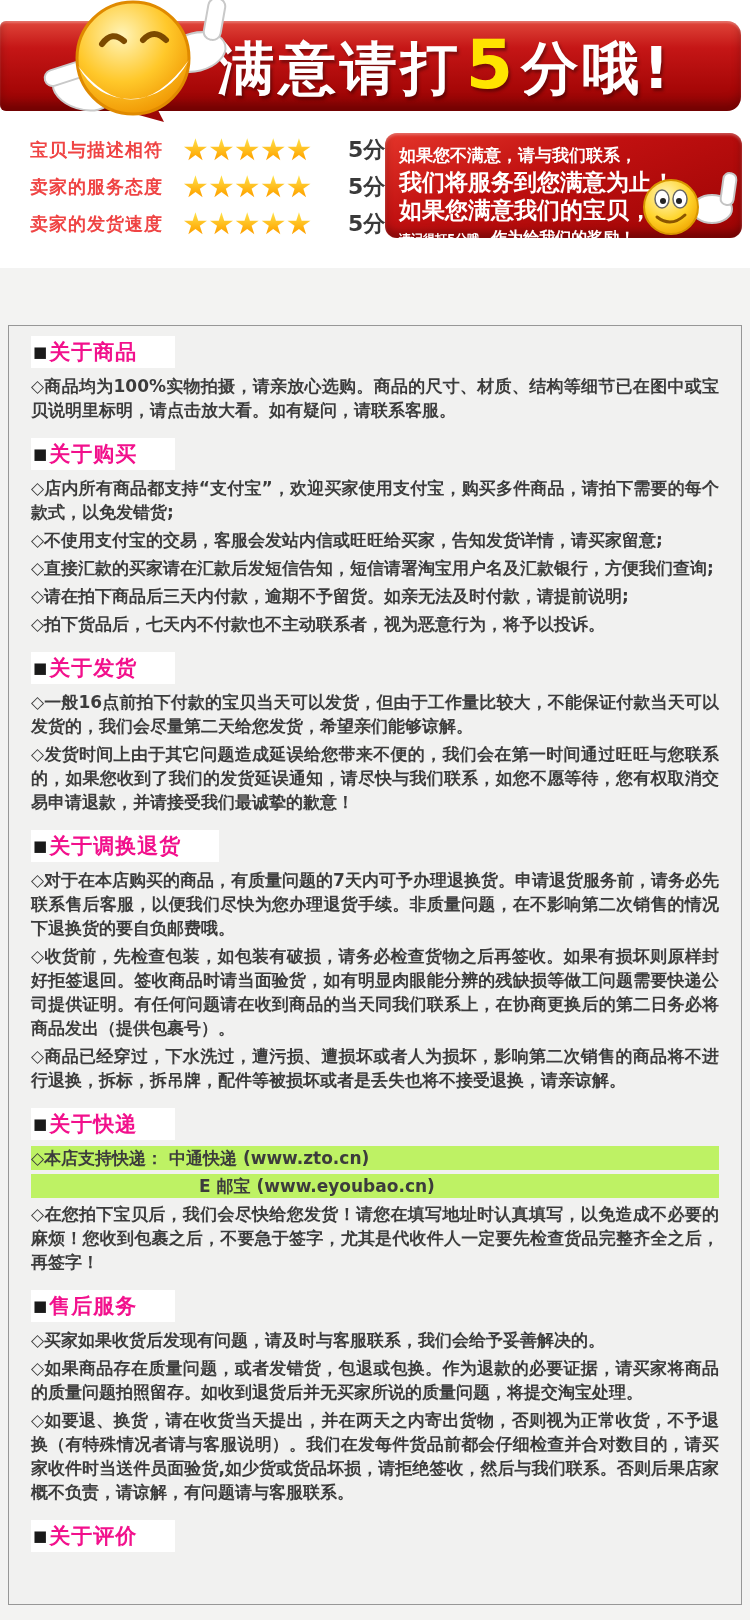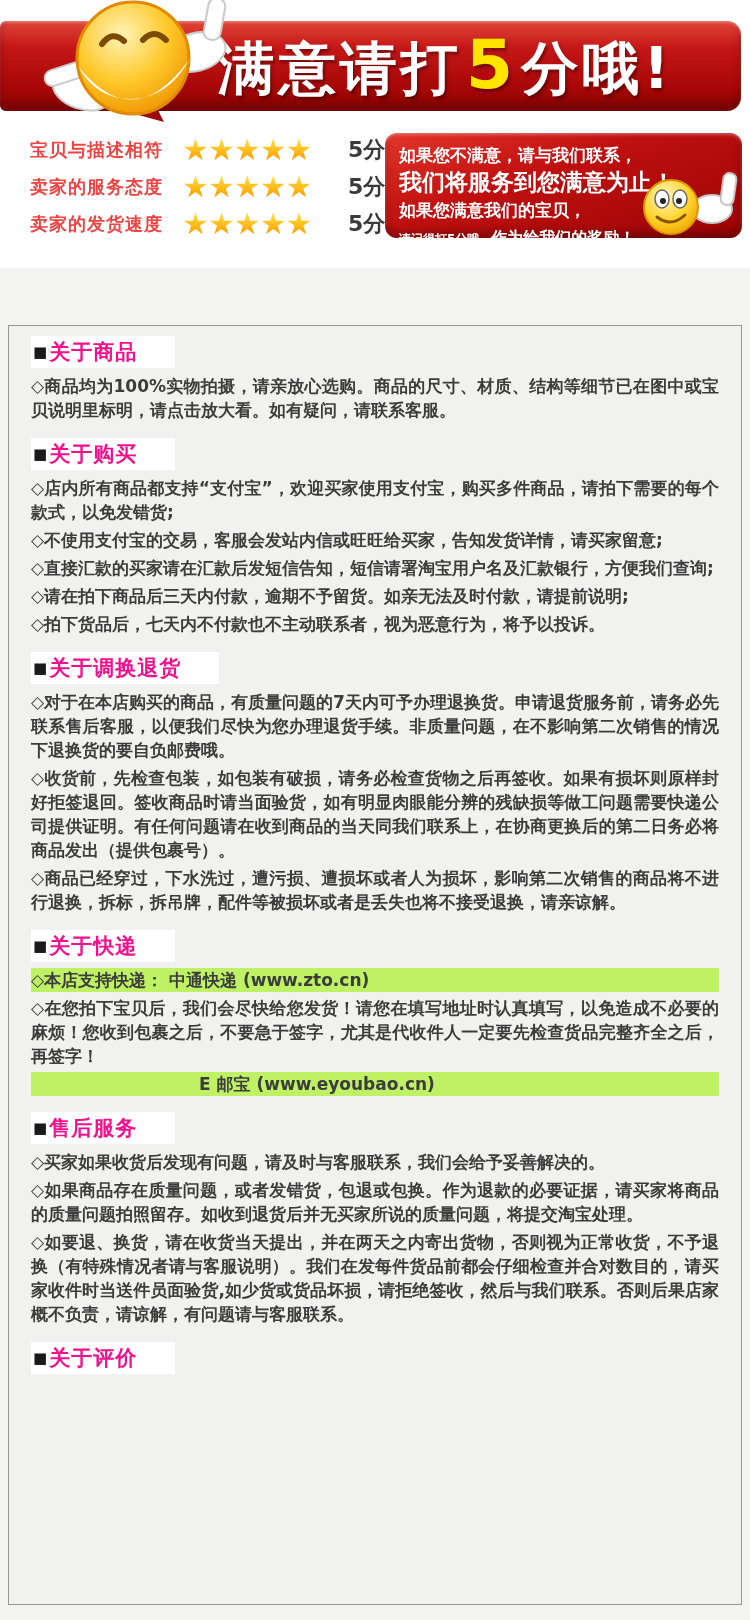--- a/index.html
+++ b/index.html
@@ -34,21 +34,21 @@
   .score { font-size:22px; color:#3a3a3a; font-weight:600; margin-left:6px; }
 
   
   .promise { position:absolute; left:385px; top:133px; width:357px; height:105px;
              border-radius:12px; padding:10px 12px 8px 14px;
              background:linear-gradient(160deg,#e4352a 0%,#c01010 40%,#9c0404 100%);
              box-shadow:inset 0 2px 3px rgba(255,255,255,.3), inset 0 -6px 8px rgba(0,0,0,.3);
              color:#fff; overflow:visible; }
   .promise .l1 { font-size:17px; font-weight:600; line-height:24px; }
   .promise .l2 { font-size:23px; font-weight:bold; line-height:30px; }
-  .promise .l3 { font-size:17px; font-weight:600; line-height:27px; }
+  .promise .l3 { font-size:23px; font-weight:600; line-height:27px; }
   .promise .l4 { line-height:28px; white-space:nowrap; }
   .promise .l4 .sm { font-size:12px; font-weight:600; }
   .promise .l4 .bg { font-size:16px; font-weight:bold; }
   .small-smiley { position:absolute; right:2px; top:38px; width:100px; height:66px; }
 
   
   .panel { position:absolute; left:8px; top:325px; width:734px; height:1280px;
            background:#f1f1f0; border:1px solid #979797; padding:6px 22px 8px 22px; overflow:hidden; }
   .sec { margin-top:16px; }
   .sec:first-child { margin-top:4px; }
@@ -135,18 +135,19 @@
       <ellipse cx="40" cy="28" rx="7" ry="9" fill="#ffffff" stroke="#666" stroke-width="1.5"></ellipse>
       <circle cx="23" cy="30" r="3" fill="#222"></circle>
       <circle cx="39" cy="30" r="3" fill="#222"></circle>
       <path d="M17 46 Q31 57 45 44" stroke="#8a5500" stroke-width="3" fill="none" stroke-linecap="round"></path>
     </svg>
   </div>
 
   <div class="panel" id="panel">
       <div class="sec"><h3 class="sec-h"><span class="sq">■</span><span class="t">关于商品</span></h3><p class="para">◇商品均为100%实物拍摄，请亲放心选购。商品的尺寸、材质、结构等细节已在图中或宝贝说明里标明，请点击放大看。如有疑问，请联系客服。</p></div>
       <div class="sec"><h3 class="sec-h"><span class="sq">■</span><span class="t">关于购买</span></h3><p class="para">◇店内所有商品都支持“支付宝”，欢迎买家使用支付宝，购买多件商品，请拍下需要的每个款式，以免发错货;</p><p class="para">◇不使用支付宝的交易，客服会发站内信或旺旺给买家，告知发货详情，请买家留意;</p><p class="para">◇直接汇款的买家请在汇款后发短信告知，短信请署淘宝用户名及汇款银行，方便我们查询;</p><p class="para">◇请在拍下商品后三天内付款，逾期不予留货。如亲无法及时付款，请提前说明;</p><p class="para">◇拍下货品后，七天内不付款也不主动联系者，视为恶意行为，将予以投诉。</p></div>
+      <div class="sec"><h3 class="sec-h"><span class="sq">■</span><span class="t">关于发货</span></h3><p class="para">◇一般16点前拍下付款的宝贝当天可以发货，但由于工作量比较大，不能保证付款当天可以发货的，我们会尽量第二天给您发货，希望亲们能够谅解。</p><p class="para">◇发货时间上由于其它问题造成延误给您带来不便的，我们会在第一时间通过旺旺与您联系的，如果您收到了我们的发货延误通知，请尽快与我们联系，如您不愿等待，您有权取消交易申请退款，并请接受我们最诚挚的歉意！</p></div>
       <div class="sec"><h3 class="sec-h"><span class="sq">■</span><span class="t">关于调换退货</span></h3><p class="para">◇对于在本店购买的商品，有质量问题的7天内可予办理退换货。申请退货服务前，请务必先联系售后客服，以便我们尽快为您办理退货手续。非质量问题，在不影响第二次销售的情况下退换货的要自负邮费哦。</p><p class="para">◇收货前，先检查包装，如包装有破损，请务必检查货物之后再签收。如果有损坏则原样封好拒签退回。签收商品时请当面验货，如有明显肉眼能分辨的残缺损等做工问题需要快递公司提供证明。有任何问题请在收到商品的当天同我们联系上，在协商更换后的第二日务必将商品发出（提供包裹号）。</p><p class="para">◇商品已经穿过，下水洗过，遭污损、遭损坏或者人为损坏，影响第二次销售的商品将不进行退换，拆标，拆吊牌，配件等被损坏或者是丢失也将不接受退换，请亲谅解。</p></div>
-      <div class="sec"><h3 class="sec-h"><span class="sq">■</span><span class="t">关于快递</span></h3><p class="para hl">◇本店支持快递：  中通快递 (www.zto.cn)</p><p class="para">◇在您拍下宝贝后，我们会尽快给您发货！请您在填写地址时认真填写，以免造成不必要的麻烦！您收到包裹之后，不要急于签字，尤其是代收件人一定要先检查货品完整齐全之后，再签字！</p><p class="para indent hl">E 邮宝 (www.eyoubao.cn)</p></div>
+      <div class="sec"><h3 class="sec-h"><span class="sq">■</span><span class="t">关于快递</span></h3><p class="para hl">◇本店支持快递：  中通快递 (www.zto.cn)</p><p class="para indent hl">E 邮宝 (www.eyoubao.cn)</p><p class="para">◇在您拍下宝贝后，我们会尽快给您发货！请您在填写地址时认真填写，以免造成不必要的麻烦！您收到包裹之后，不要急于签字，尤其是代收件人一定要先检查货品完整齐全之后，再签字！</p></div>
       <div class="sec"><h3 class="sec-h"><span class="sq">■</span><span class="t">售后服务</span></h3><p class="para">◇买家如果收货后发现有问题，请及时与客服联系，我们会给予妥善解决的。</p><p class="para">◇如果商品存在质量问题，或者发错货，包退或包换。作为退款的必要证据，请买家将商品的质量问题拍照留存。如收到退货后并无买家所说的质量问题，将提交淘宝处理。</p><p class="para">◇如要退、换货，请在收货当天提出，并在两天之内寄出货物，否则视为正常收货，不予退换（有特殊情况者请与客服说明）。我们在发每件货品前都会仔细检查并合对数目的，请买家收件时当送件员面验货,如少货或货品坏损，请拒绝签收，然后与我们联系。否则后果店家概不负责，请谅解，有问题请与客服联系。</p></div>
       <div class="sec"><h3 class="sec-h"><span class="sq">■</span><span class="t">关于评价</span></h3></div>
     </div>
 </div>
 
 </body></html>

